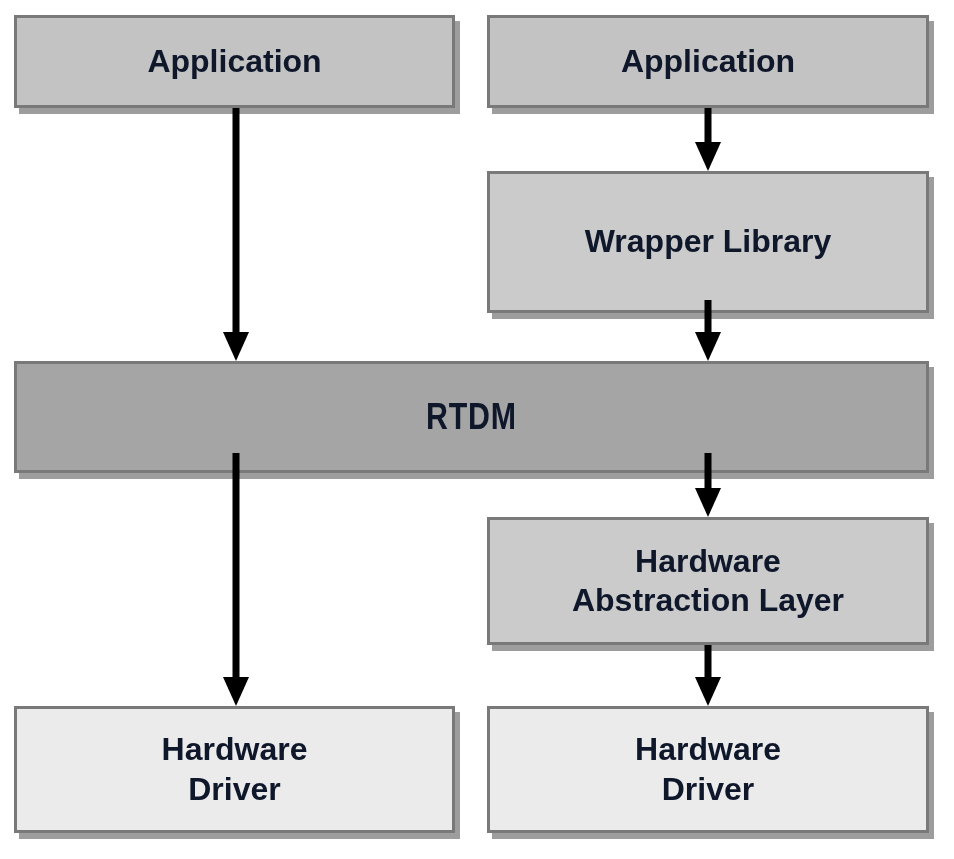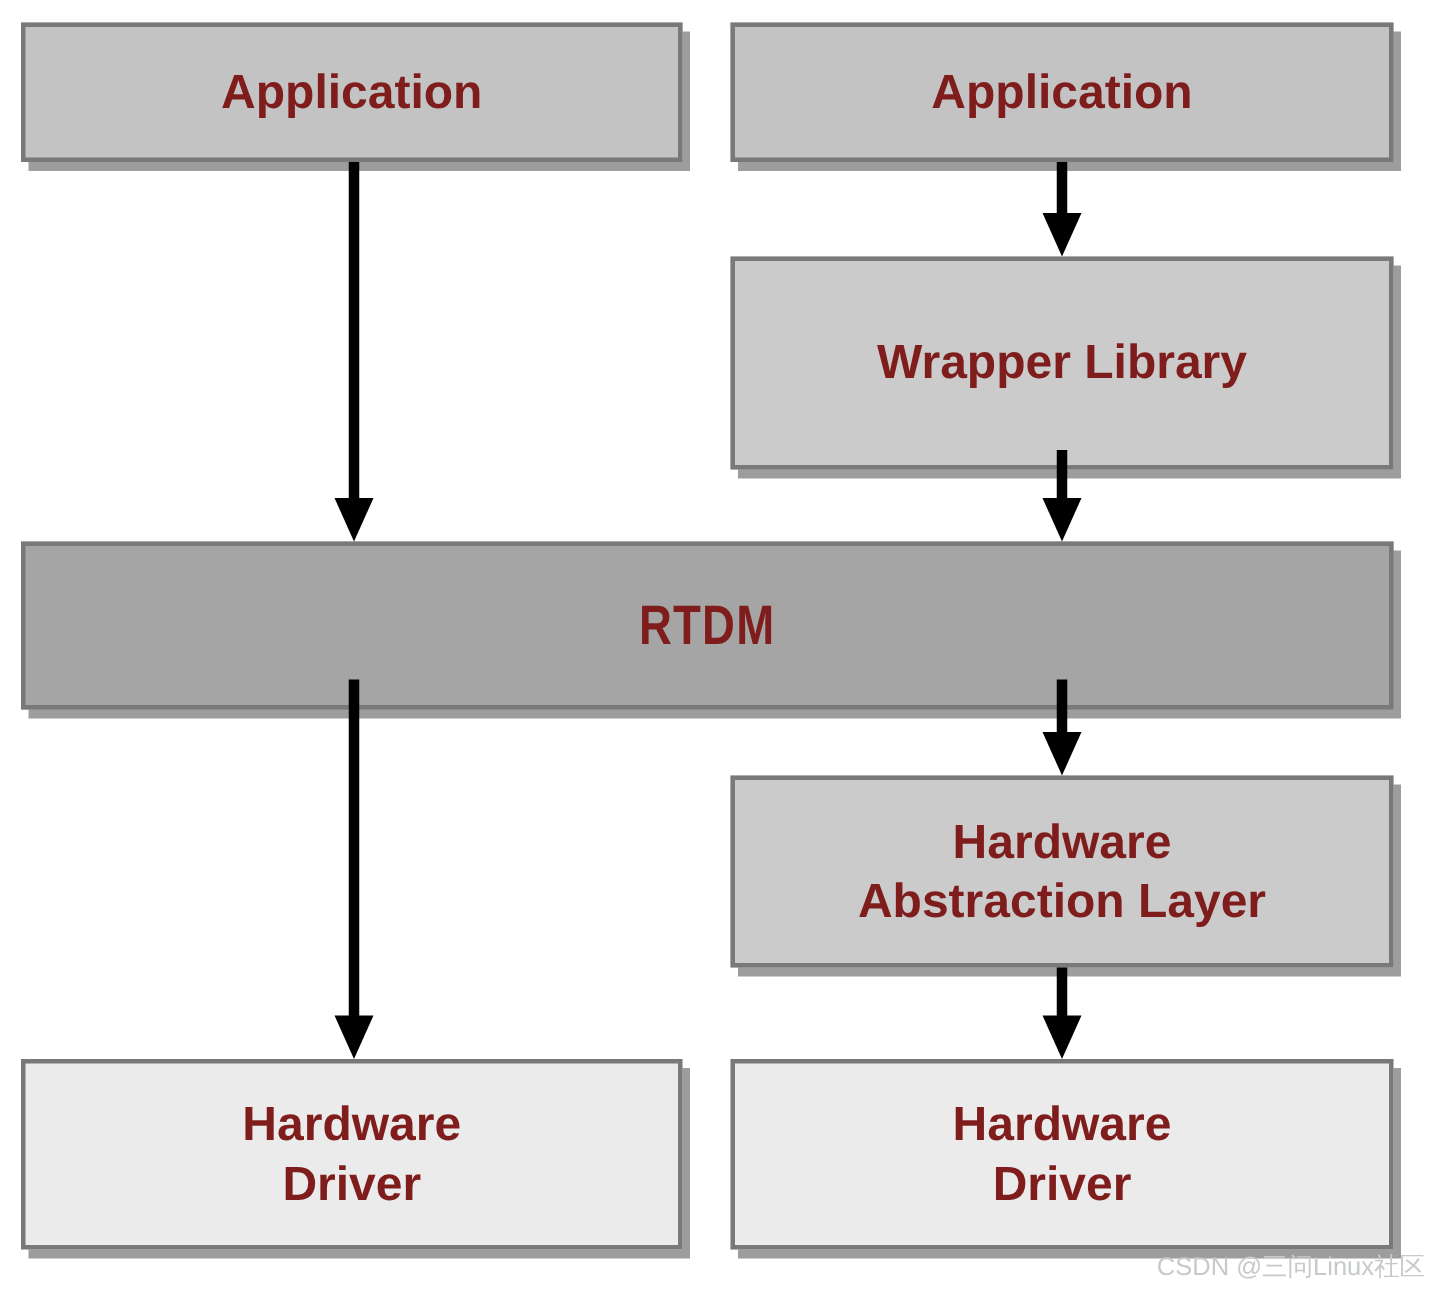--- a/index.html
+++ b/index.html
@@ -15,21 +15,21 @@
   .box {
     position: absolute;
     box-sizing: border-box;
     border: 3px solid #797979;
     box-shadow: 5px 6px 0 #9d9d9d;
     display: flex;
     align-items: center;
     justify-content: center;
     text-align: center;
     font-weight: bold;
-    color: #7f1d1d;
+    color: #0f172a;
     font-size: 32px;
     line-height: 1.22;
   }
   .label { white-space: pre-line; }
 
   .app-left     { left: 14px;  top: 15px;  width: 441px; height: 93px;  background: #c3c3c3; }
   .app-right    { left: 487px; top: 15px;  width: 442px; height: 93px;  background: #c3c3c3; }
   .wrapper-lib  { left: 487px; top: 171px; width: 442px; height: 142px; background: #cbcbcb; }
   .rtdm         { left: 14px;  top: 361px; width: 915px; height: 112px;  background: #a5a5a5; }
   .hal          { left: 487px; top: 517px; width: 442px; height: 128px; background: #cbcbcb; }
@@ -132,15 +132,14 @@
   <div class="arrow a-rtdm-driverL">
     <div class="shaft"></div>
     <div class="head"></div>
   </div>
 
   <div class="arrow a-hal-driverR">
     <div class="shaft"></div>
     <div class="head"></div>
   </div>
 
-  <div class="watermark">CSDN @三问Linux社区</div>
 
 </div>
 
 </body></html>

